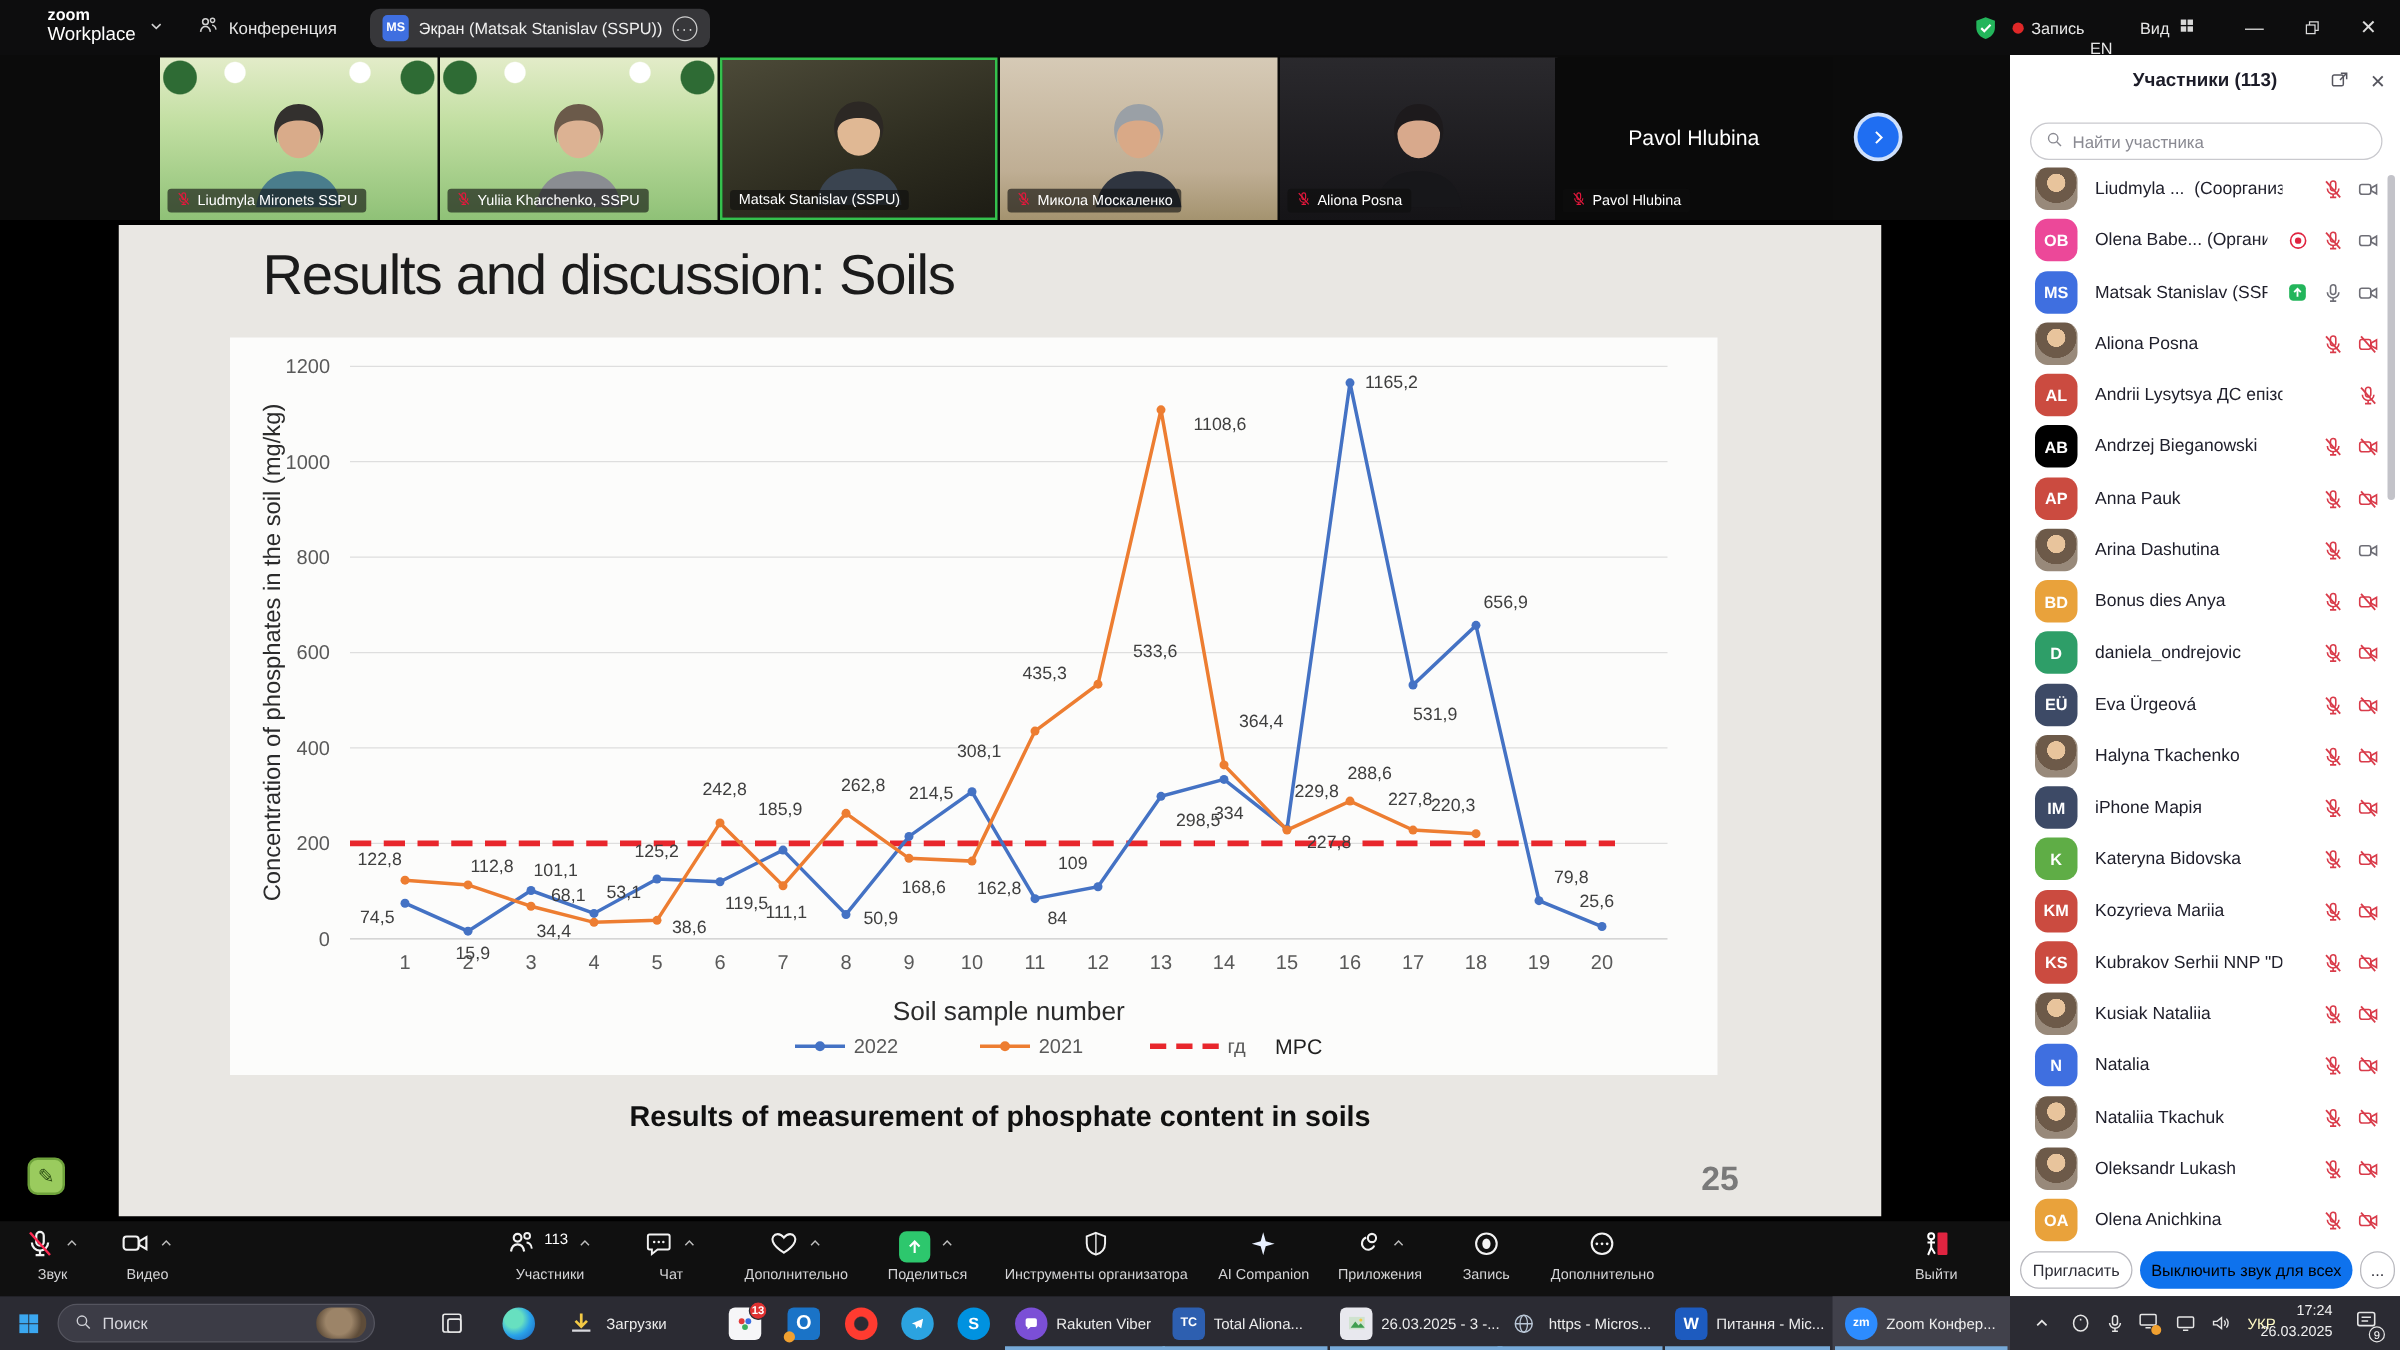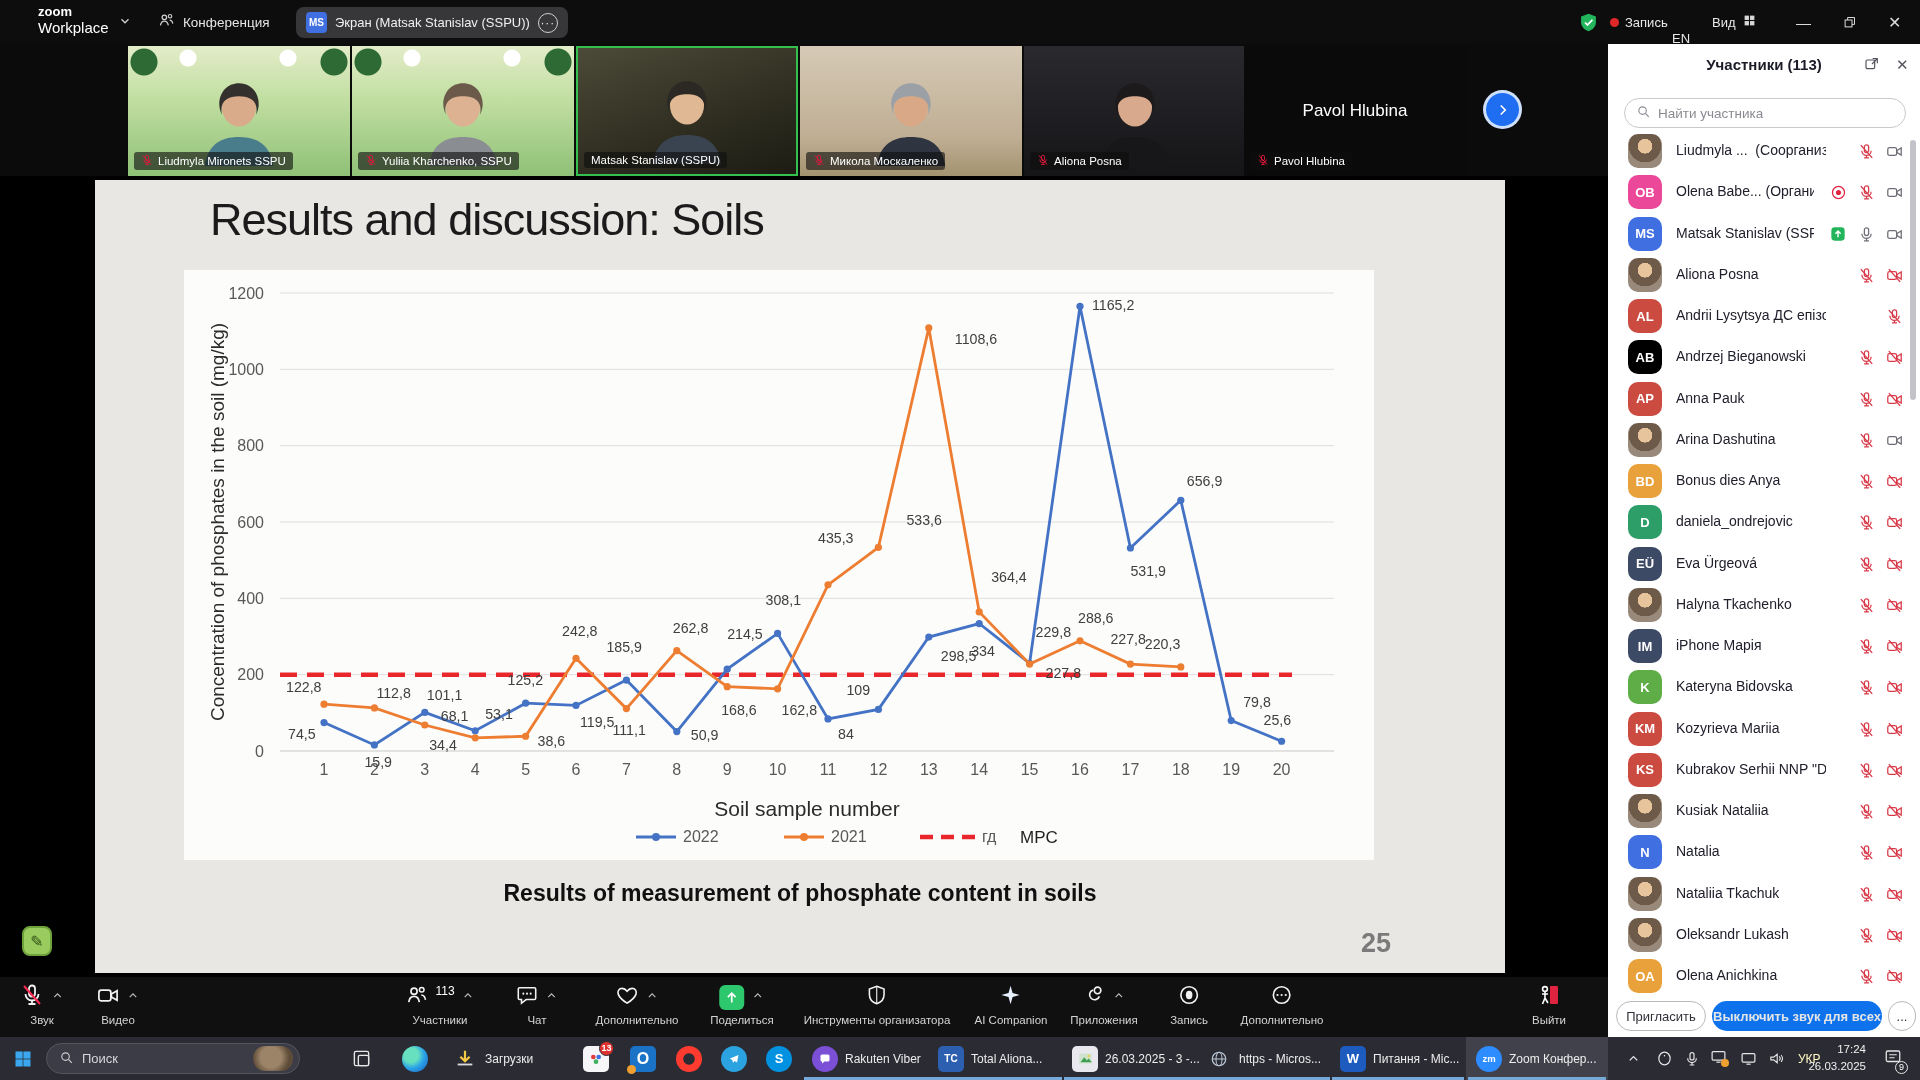--- a/index.html
+++ b/index.html
@@ -61,21 +61,21 @@
             display:flex;align-items:center;gap:7px;padding:0 11px;color:#8a8a92;font-size:13.5px;background:#fff;}
   .prow{position:absolute;left:0;width:312px;height:41px;}
   .pav{position:absolute;left:20px;top:3px;width:34px;height:34px;border-radius:10px;color:#fff;font-size:13px;
        font-weight:bold;display:flex;align-items:center;justify-content:center;overflow:hidden;}
   .pname{position:absolute;left:68px;top:11px;width:150px;font-size:14px;color:#20202c;white-space:nowrap;overflow:hidden;}
   .picon{position:absolute;top:12px;width:18px;height:18px;}
   .pscroll{position:absolute;left:302px;top:96px;width:6px;height:260px;border-radius:3px;background:#c3c3c9;}
   .p-foot-btn{position:absolute;top:957px;height:30px;border-radius:15px;font-size:13px;display:flex;
               align-items:center;justify-content:center;white-space:nowrap;}
   .btn-outline{border:1px solid #b9b9bf;color:#2f2f38;background:#fff;}
-  .btn-blue{background:#0e72ed;color:#e5e5e5;border:none;font-weight:bold;}
+  .btn-blue{background:#0e72ed;color:#000000;border:none;}
   .ph{background:radial-gradient(circle at 50% 36%,#e8c49c 0 26%,#6d5a49 27% 58%,#98897a 59%);}
 
   
   .ztoolbar{position:absolute;left:0;top:977px;width:1608px;height:60px;background:#101010;}
   .zitem{position:absolute;top:7px;transform:translateX(-50%);display:flex;flex-direction:column;align-items:center;gap:4px;color:#d4d4d6;}
   .zitem .irow{display:flex;align-items:center;gap:7px;height:26px;}
   .zitem .lbl{font-size:11.5px;white-space:nowrap;}
   .sharebox{width:25px;height:25px;border-radius:6px;background:#2dc76d;display:flex;align-items:center;justify-content:center;}
   .cnt{font-size:12px;color:#fff;position:relative;top:-6px;}
 

